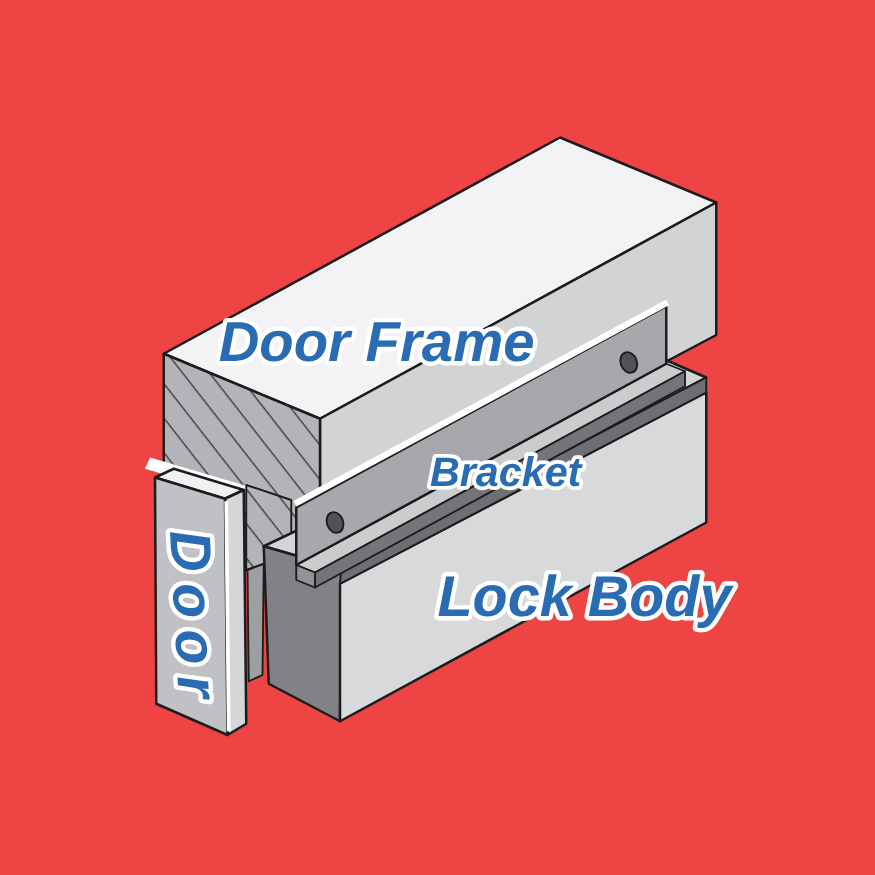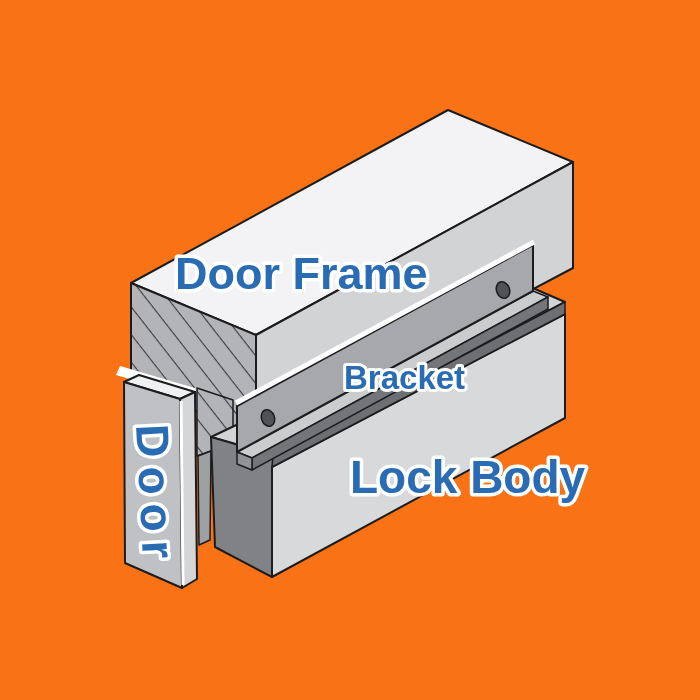--- a/index.html
+++ b/index.html
@@ -8,21 +8,22 @@
     width: 700px;
     height: 700px;
     background: #ffffff;
     overflow: hidden;
     font-family: "Liberation Sans", sans-serif;
   }
   .canvas {
     position: relative;
     width: 700px;
     height: 700px;
-    background: #f97316;
+    background: #ef4444;
+    font-style: italic;
   }
   svg { display: block; }
   .outlined {
     stroke: #1c1c1e;
     stroke-width: 2;
     stroke-linejoin: round;
   }
   .thin-outlined {
     stroke: #1c1c1e;
     stroke-width: 1.5;

